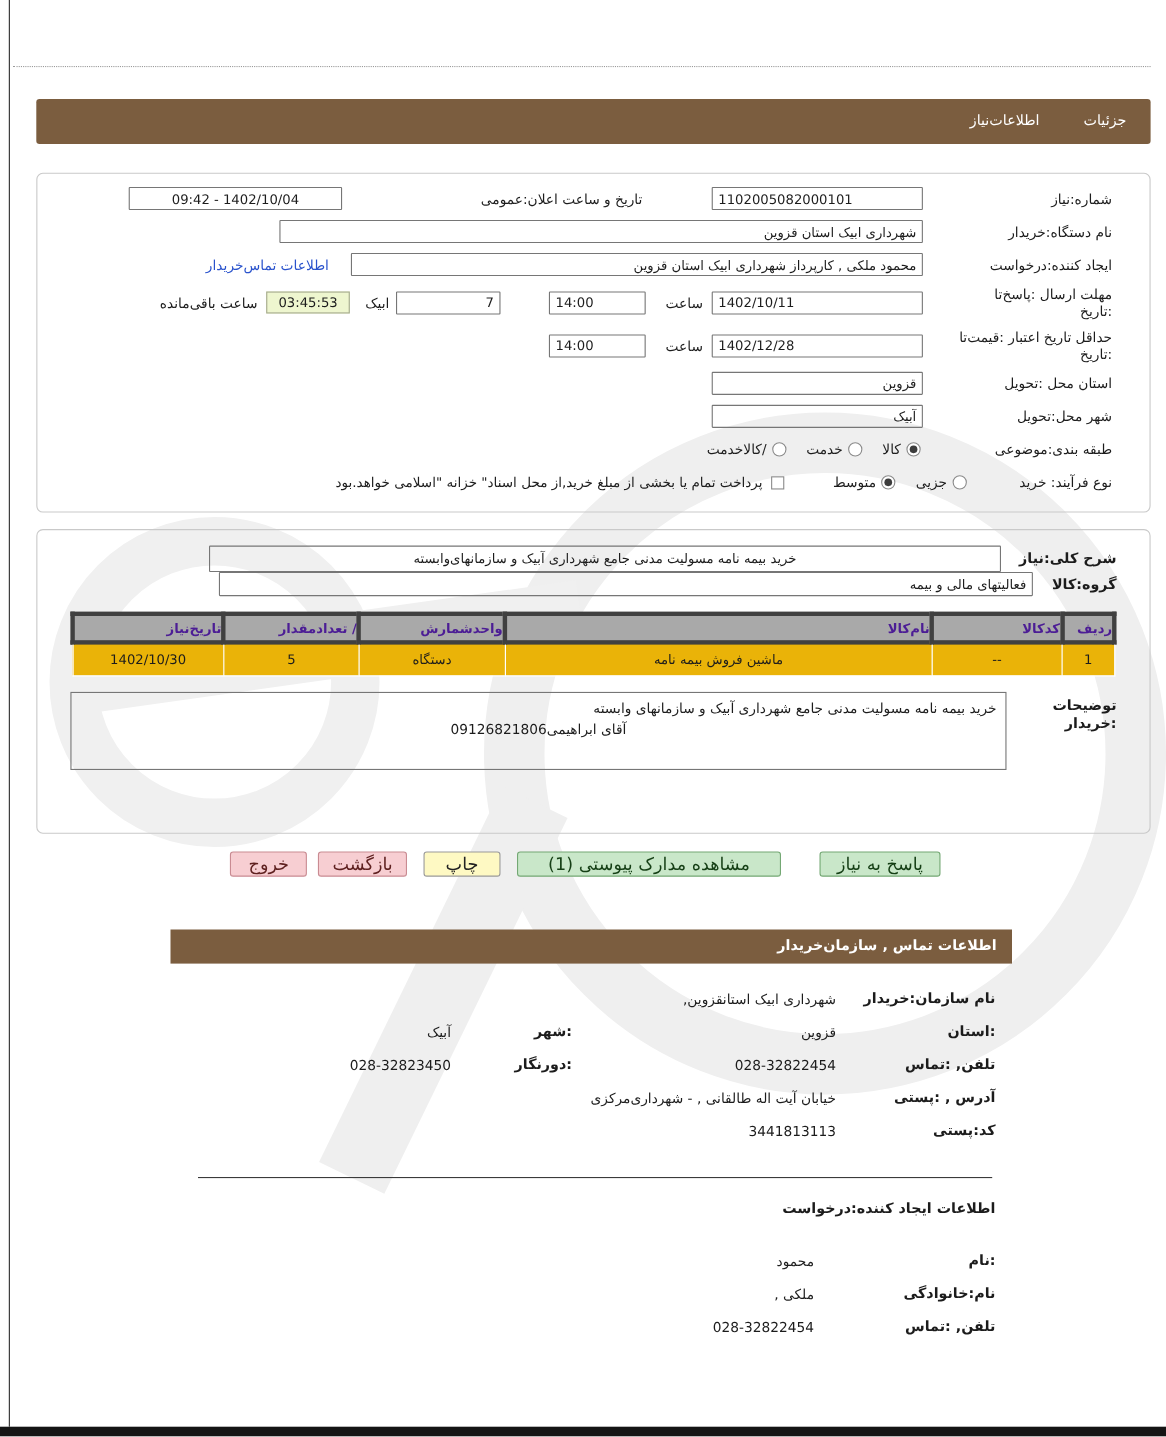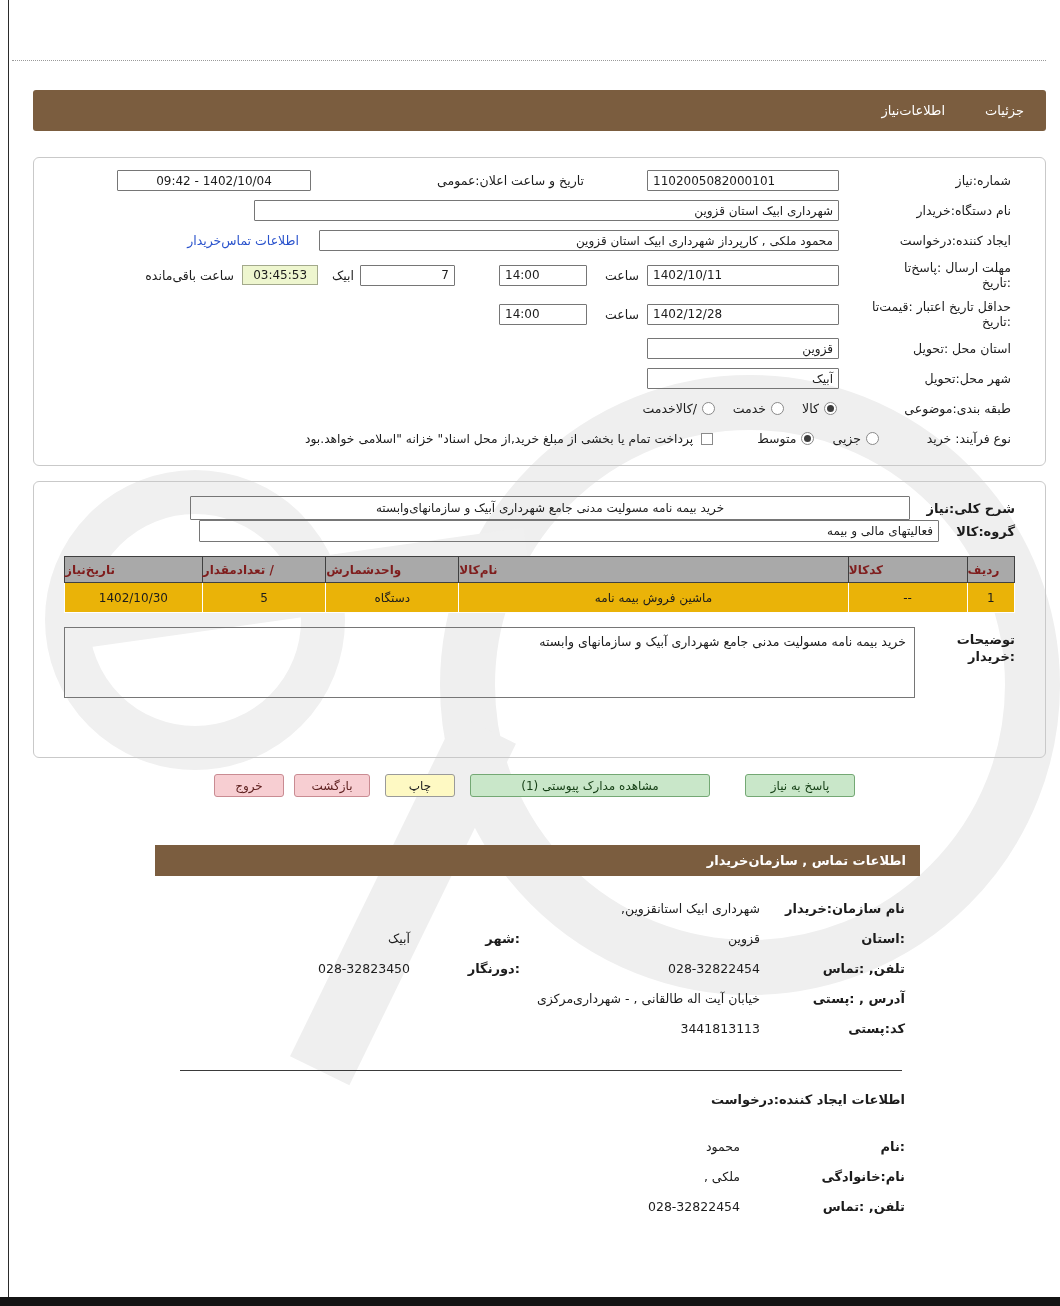--- a/index.html
+++ b/index.html
@@ -68,34 +68,34 @@
               flex:0 0 auto; }
   .note-text { margin-right:8px; font-size:12.3px; }
   .d-row { display:flex; align-items:center; }
   .desc-label  { flex:0 0 105px; font-weight:bold; font-size:13px; }
   .desc-field  { width:720px; height:24px; }
   .sec-heading { font-weight:bold; font-size:13px; margin:14px 0 10px; }
   .group-label { flex:0 0 76px; font-weight:bold; font-size:13px; }
   .group-field { width:740px; height:22px; }
 
   table.goods { width:100%; border-collapse:collapse; margin-top:14px; font-size:12px; }
-  table.goods th { background:#a9a9a9; color:#7f1d1d; font-weight:bold; height:26px;
-                   border:1px solid #404040; text-align:left; }
+  table.goods th { background:#a9a9a9; color:#4c1d95; font-weight:bold; height:26px;
+                   border:4px solid #404040; text-align:right; }
   table.goods td { background:#eab308; height:30px; border:1px solid #fff; text-align:center; }
 
   .notes-row   { display:flex; margin-top:14px; align-items:flex-start; }
   .notes-label { flex:0 0 100px; font-weight:bold; font-size:13px; line-height:17px; padding-top:4px; }
   .notes-box   { width:870px; height:71px; border:1px solid #767676; padding:6px 8px 0; }
   .notes-line1 { text-align:right; }
   .notes-line2 { text-align:center; margin-top:4px; }
 
   
   .buttons { position:absolute; top:774px; right:205px; display:flex; align-items:center; z-index:1; }
   .btn { height:23px; display:flex; align-items:center; justify-content:center; border-radius:3px;
-         font-size:12px; padding:0 12px; cursor:pointer; white-space:nowrap; }
+         font-size:16px; padding:0 12px; cursor:pointer; white-space:nowrap; }
   .btn-green { background:#c9e7c9; border:1px solid #74a874; color:#153f15; }
   .btn-plain { background:#fef9c3; border:1px solid #9a9a9a; color:#222; }
   .btn-pink  { background:#f7ced2; border:1px solid #c98b92; color:#5f2120; }
   .b-respond { min-width:110px; margin-left:35px; }
   .b-attach  { min-width:240px; margin-left:15px; }
   .b-print   { min-width:70px;  margin-left:15px; }
   .b-back    { min-width:76px;  margin-left:10px; }
   .b-exit    { min-width:70px; }
 
   
@@ -261,20 +261,21 @@
       </tbody>
     </table>
 
     <div class="notes-row">
       <div class="notes-label">
         <div>توضیحات</div>
         <div>:خریدار</div>
       </div>
       <div class="notes-box">
         <div class="notes-line1">خرید بیمه نامه مسولیت مدنی جامع شهرداری آبیک و سازمانهای وابسته</div>
+        <div class="notes-line2">آقای ابراهیمی09126821806</div>
       </div>
     </div>
   </div>
 
   <div class="buttons">
     <div class="btn btn-green b-respond">پاسخ به نیاز</div>
     <div class="btn btn-green b-attach">مشاهده مدارک پیوستی (1)</div>
     <div class="btn btn-plain b-print">چاپ</div>
     <div class="btn btn-pink b-back">بازگشت</div>
     <div class="btn btn-pink b-exit">خروج</div>

